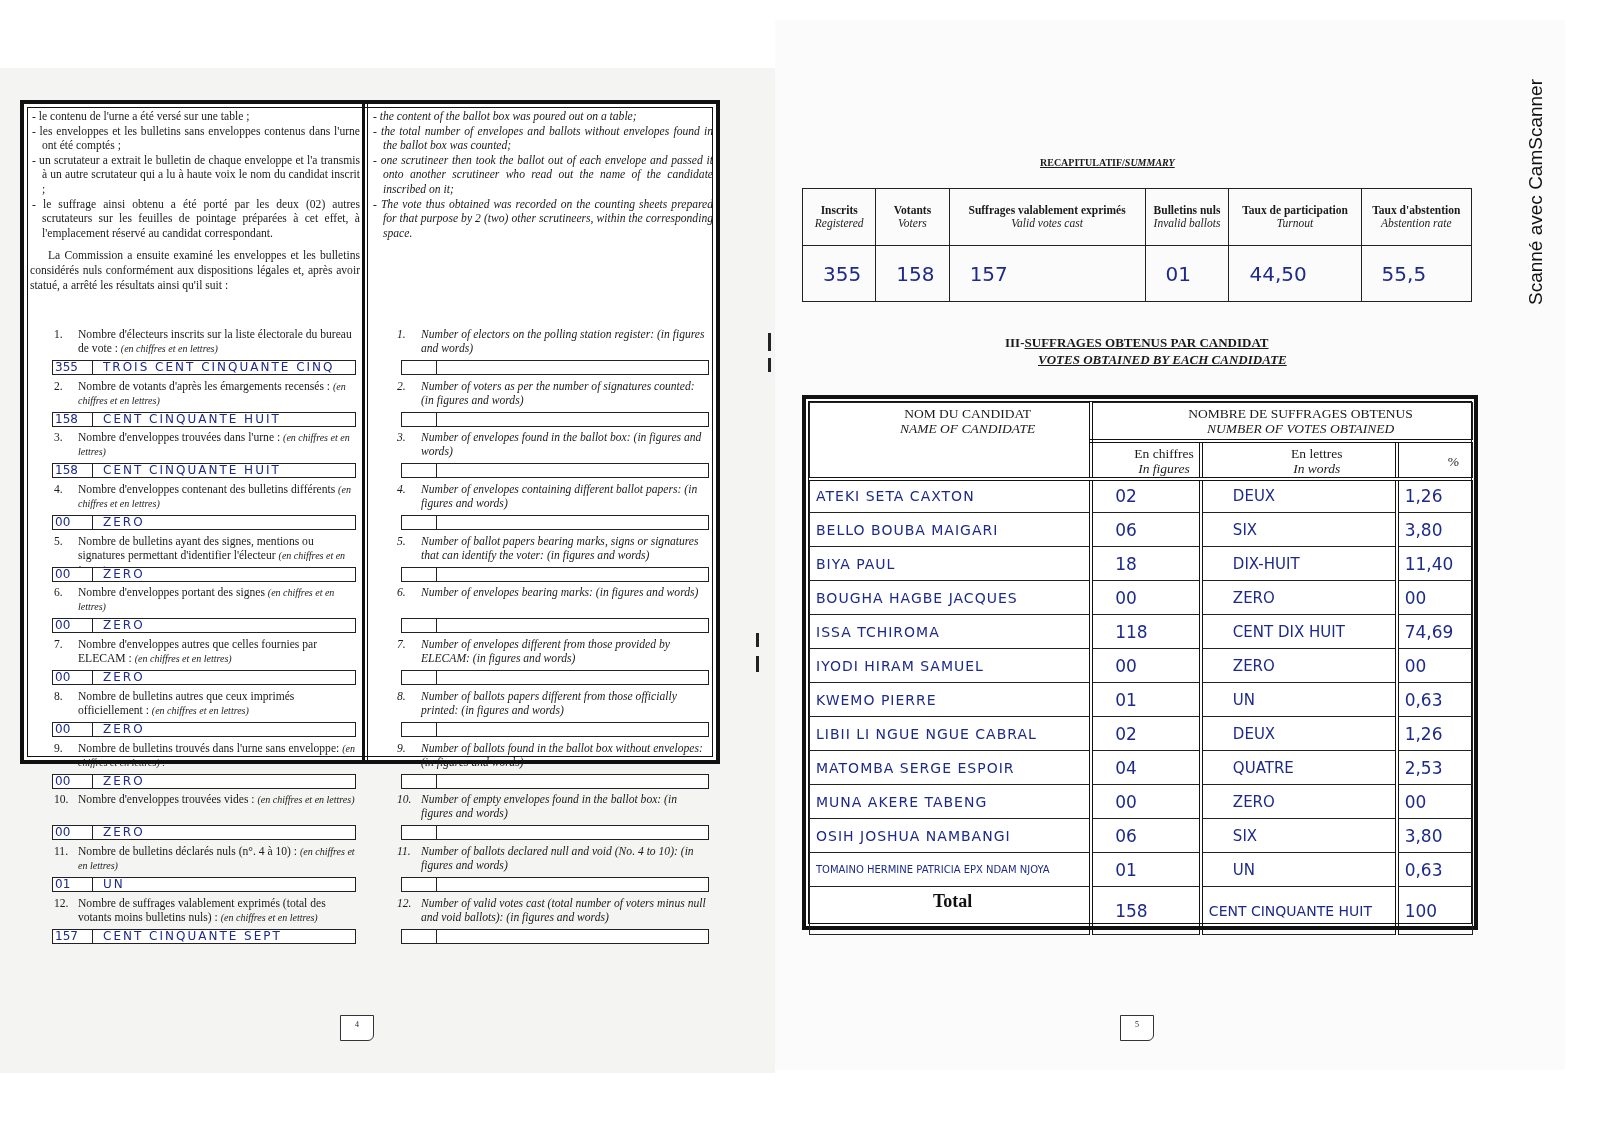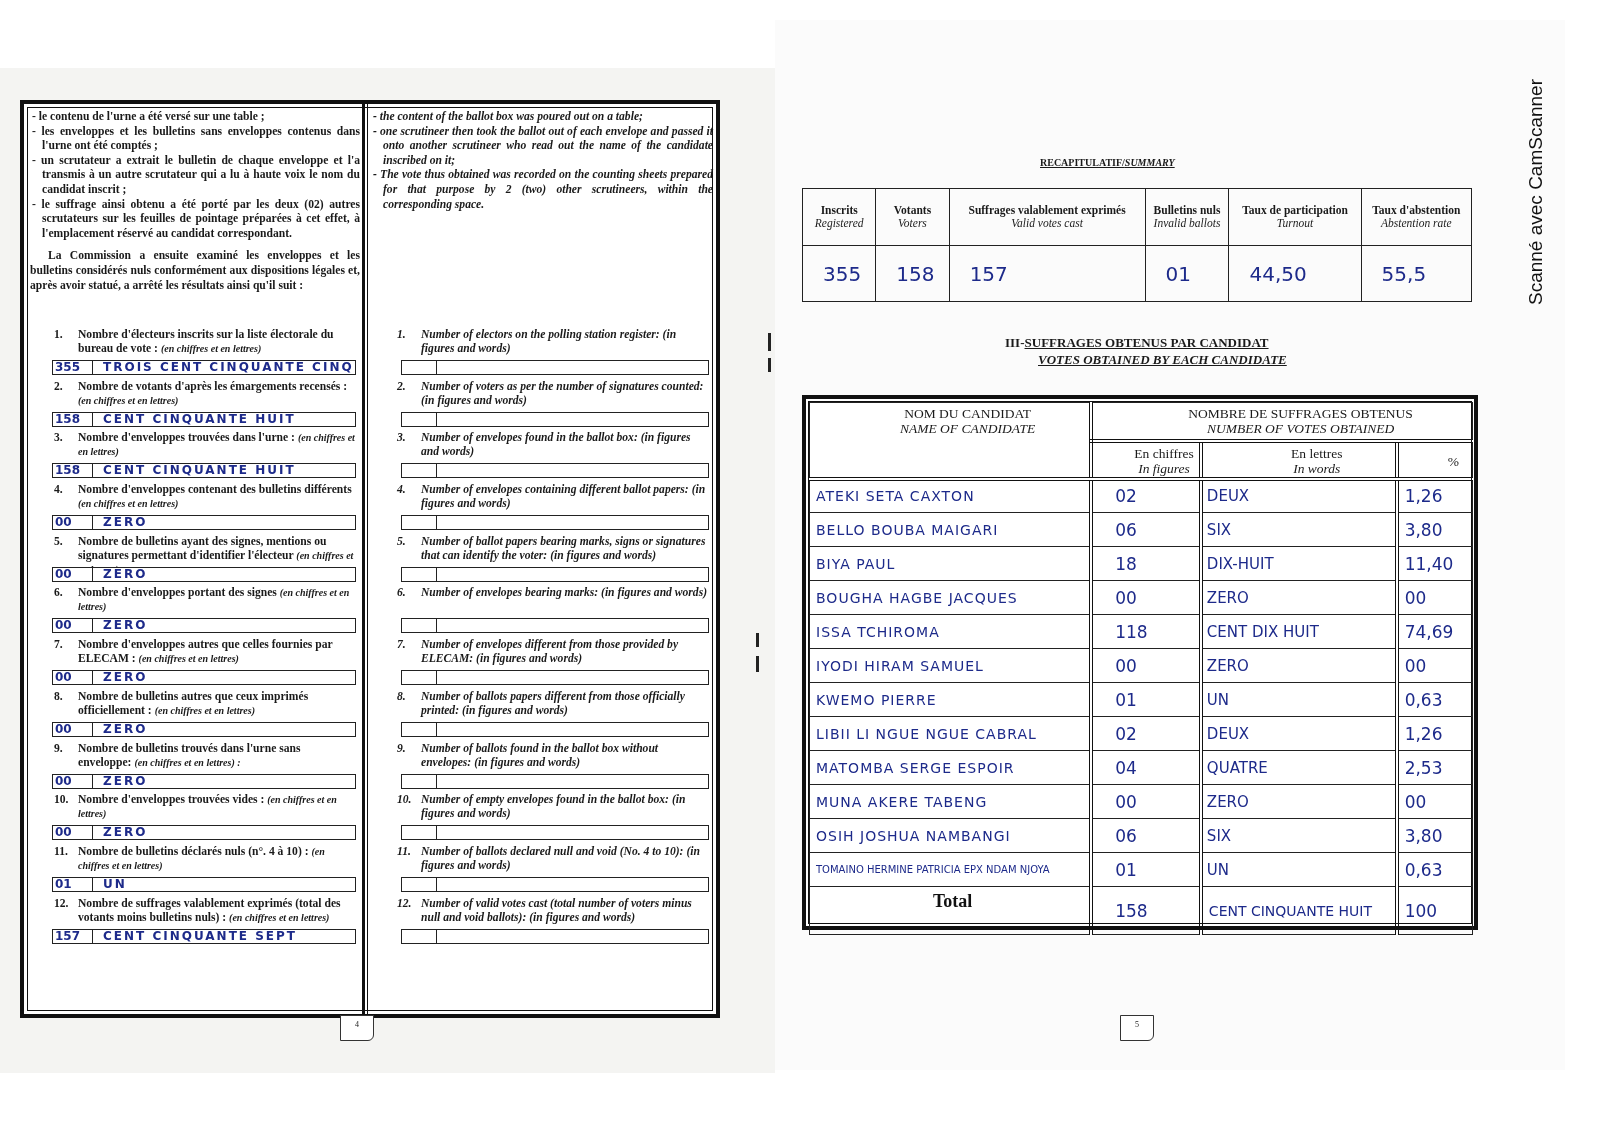--- a/index.html
+++ b/index.html
@@ -3,22 +3,22 @@
 <meta charset="utf-8">
 <style>
   * { box-sizing: border-box; margin: 0; padding: 0; }
   html, body { width: 1600px; height: 1131px; background: #ffffff; overflow: hidden; }
   body { position: relative; font-family: "Liberation Serif", serif; color: #1a1a1a; }
 
   .scan-left { position: absolute; left: 0; top: 68px; width: 775px; height: 1005px; background: #f4f4f2; }
   .scan-right { position: absolute; left: 775px; top: 20px; width: 790px; height: 1050px; background: #fbfbfb; }
 
   
-  .frame { position: absolute; left: 20px; top: 100px; width: 700px; height: 918px;
-           border: 4px solid #111; outline: 1px solid #111; outline-offset: -8px; background: #fff; font-weight: bold; }
+  .frame { position: absolute; left: 20px; top: 100px; width: 700px; height: 664px;
+           border: 4px solid #111; outline: 1px solid #111; outline-offset: -8px; background: #fff; }
   .col { position: absolute; top: 6px; bottom: 6px; }
   .col-fr { left: 6px; width: 330px; }
   .col-en { left: 347px; width: 342px; }
   .col-divider { position: absolute; left: 338px; top: 0; bottom: 0; width: 6px;
                  border-left: 3px solid #111; border-right: 1px solid #111; }
 
   .intro { font-size: 11.6px; line-height: 14.6px; text-align: justify; }
   .intro ul { list-style: none; }
   .intro li { padding-left: 12px; text-indent: -10px; }
   .intro li::before { content: "- "; }
@@ -64,21 +64,21 @@
   table.cand { position: absolute; left: 3px; top: 3px; width: 664px; border-collapse: collapse; }
   table.cand th, table.cand td { border: 1.5px solid #222; }
   table.cand th { font-weight: normal; font-size: 13.5px; line-height: 15px; text-align: center; vertical-align: top; padding-top: 3px; padding-left: 36px; }
   table.cand th em { font-style: italic; }
   table.cand .sep-l { border-left: 4px double #111; }
   table.cand .sep-b { border-bottom: 4px double #111; }
   table.cand td { height: 34px; font-family: "DejaVu Sans", sans-serif; color: #1d2a8a; font-size: 14px; padding-left: 6px; white-space: nowrap; overflow: hidden; }
   table.cand td.name { font-size: 14px; letter-spacing: 1px; }
   table.cand td.name.small { font-size: 10px; letter-spacing: 0; }
   table.cand td.fig { padding-left: 22px; font-size: 17px; }
-  table.cand td.words { padding-left: 4px; font-size: 15px; }
+  table.cand td.words { padding-left: 30px; font-size: 15px; }
   table.cand td.pct { font-size: 17px; padding-left: 6px; }
   table.cand td.total-label { font-family: "Liberation Serif", serif; color: #111; font-weight: bold; font-size: 18px; text-align: center; vertical-align: top; padding-top: 4px; height: 48px; }
 
   .watermark { position: absolute; left: 1525px; top: 305px; transform: rotate(-90deg); transform-origin: 0 0;
                font-family: "Liberation Sans", sans-serif; font-size: 19px; color: #111; white-space: nowrap; }
 
   .mark { position: absolute; width: 3px; background: #222; }
 </style>
 </head>
 <body>
@@ -184,20 +184,21 @@
             <span class="words">CENT CINQUANTE SEPT</span>
           </div>
         </div>
       </div>
   </div>
 
   <div class="col col-en">
     <div class="intro">
       <ul>
         <li>the content of the ballot box was poured out on a table;</li>
+        <li>the total number of envelopes and ballots without envelopes found in the ballot box was counted;</li>
         <li>one scrutineer then took the ballot out of each envelope and passed it onto another scrutineer who read out the name of the candidate inscribed on it;</li>
         <li>The vote thus obtained was recorded on the counting sheets prepared for that purpose by 2 (two) other scrutineers, within the corresponding space.</li>
       </ul>
     </div>
     <div class="items" id="en-items">
         <div class="item">
           <div class="q"><span class="num">1.</span><span>Number of electors on the polling station register:</span> <span class="hint">(in figures and words)</span></div>
           <div class="answer-box" style="top:32px;">
             <span class="fig"></span>
             <span class="words"></span>

